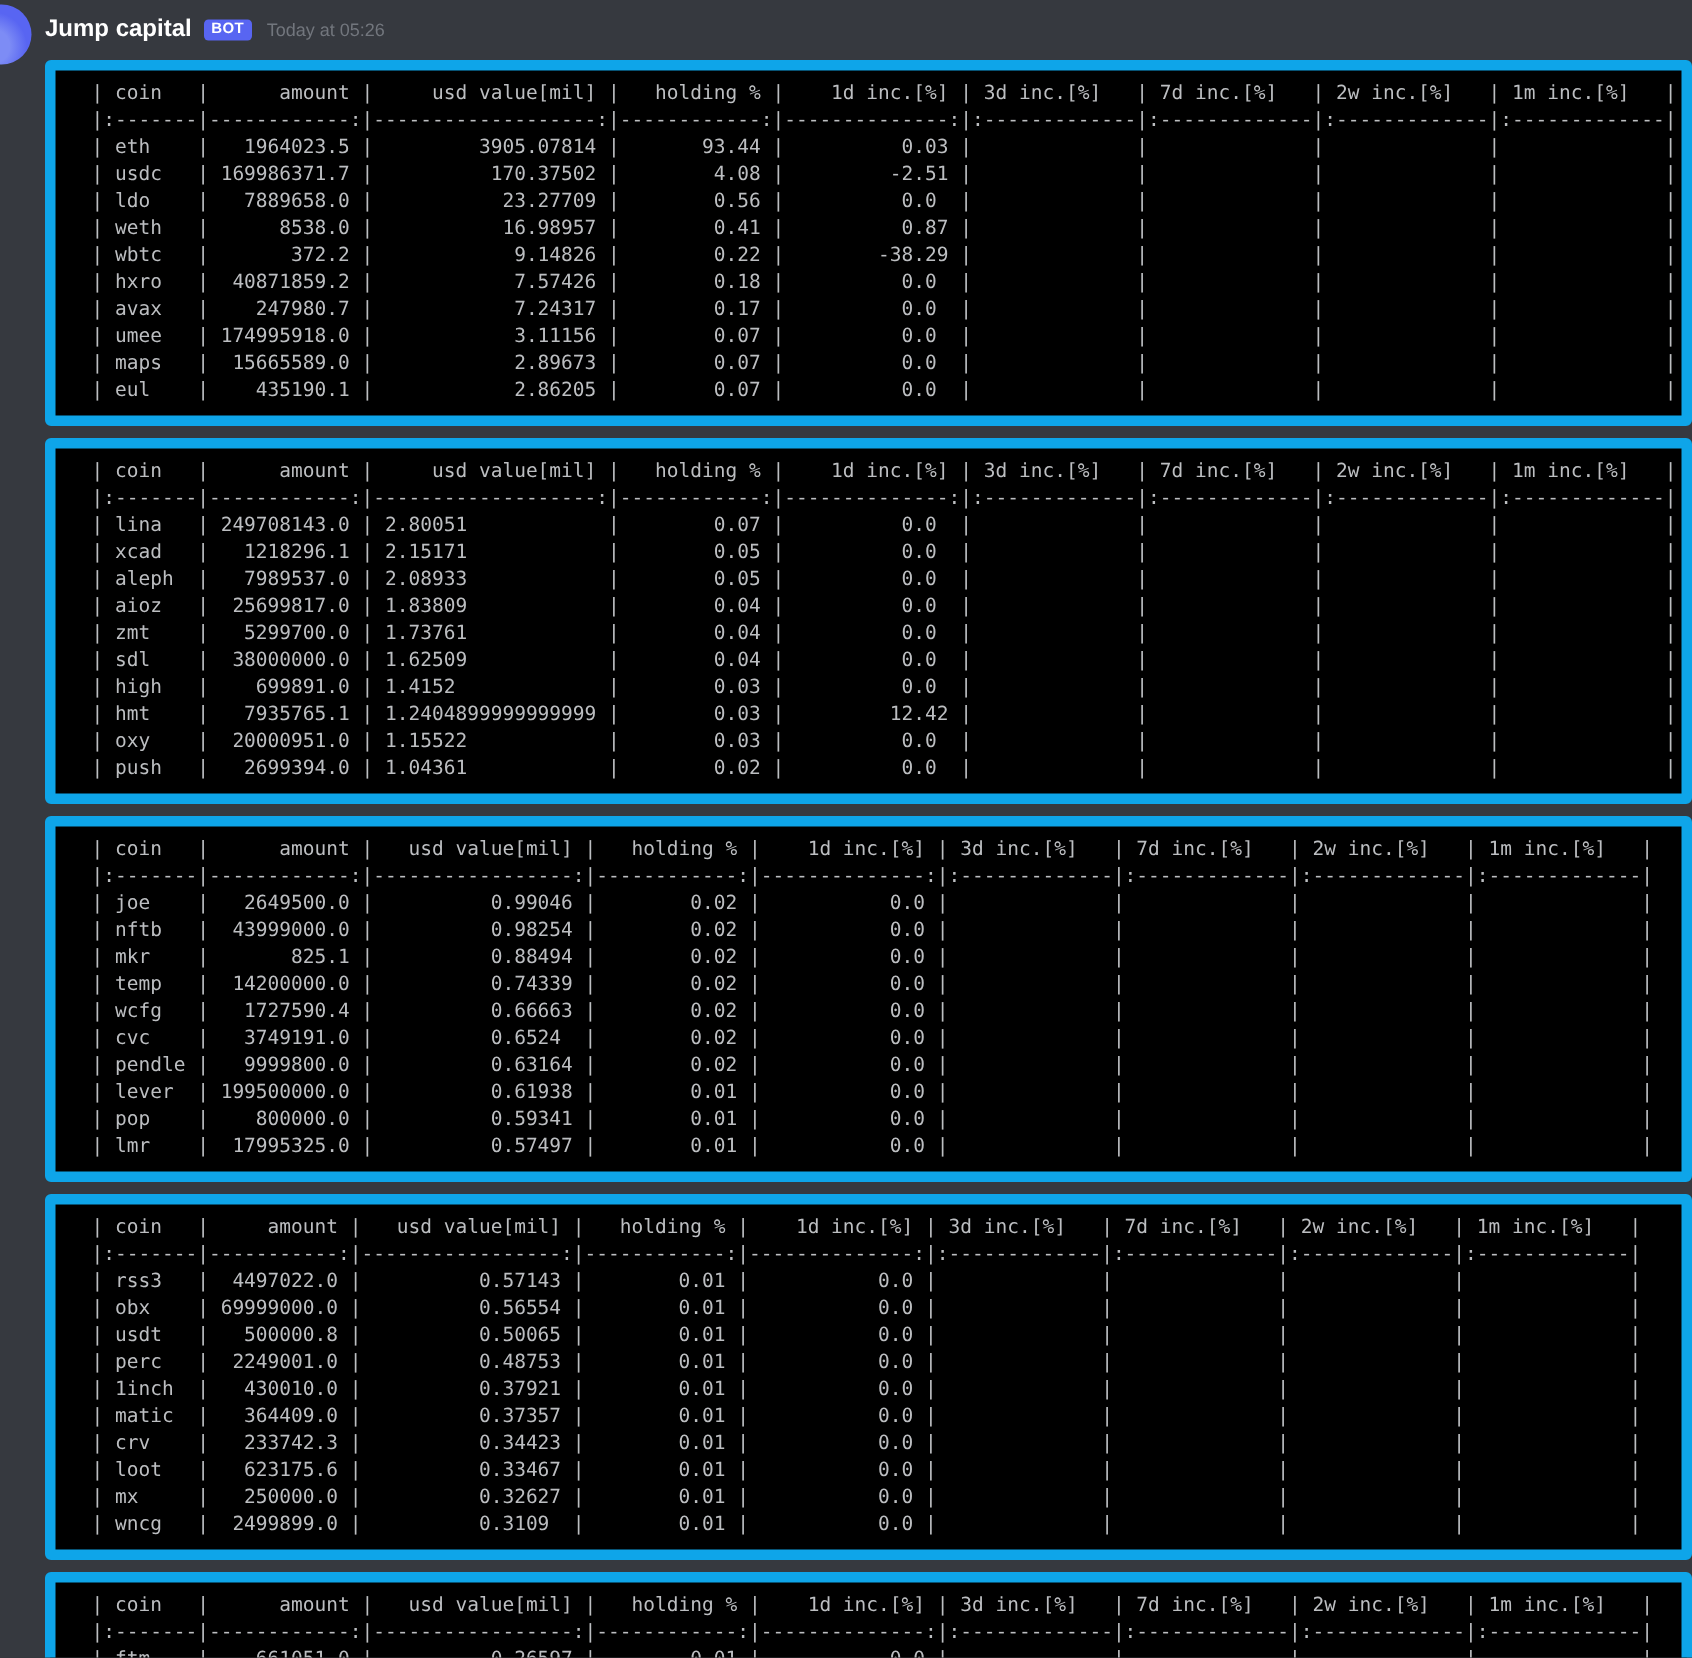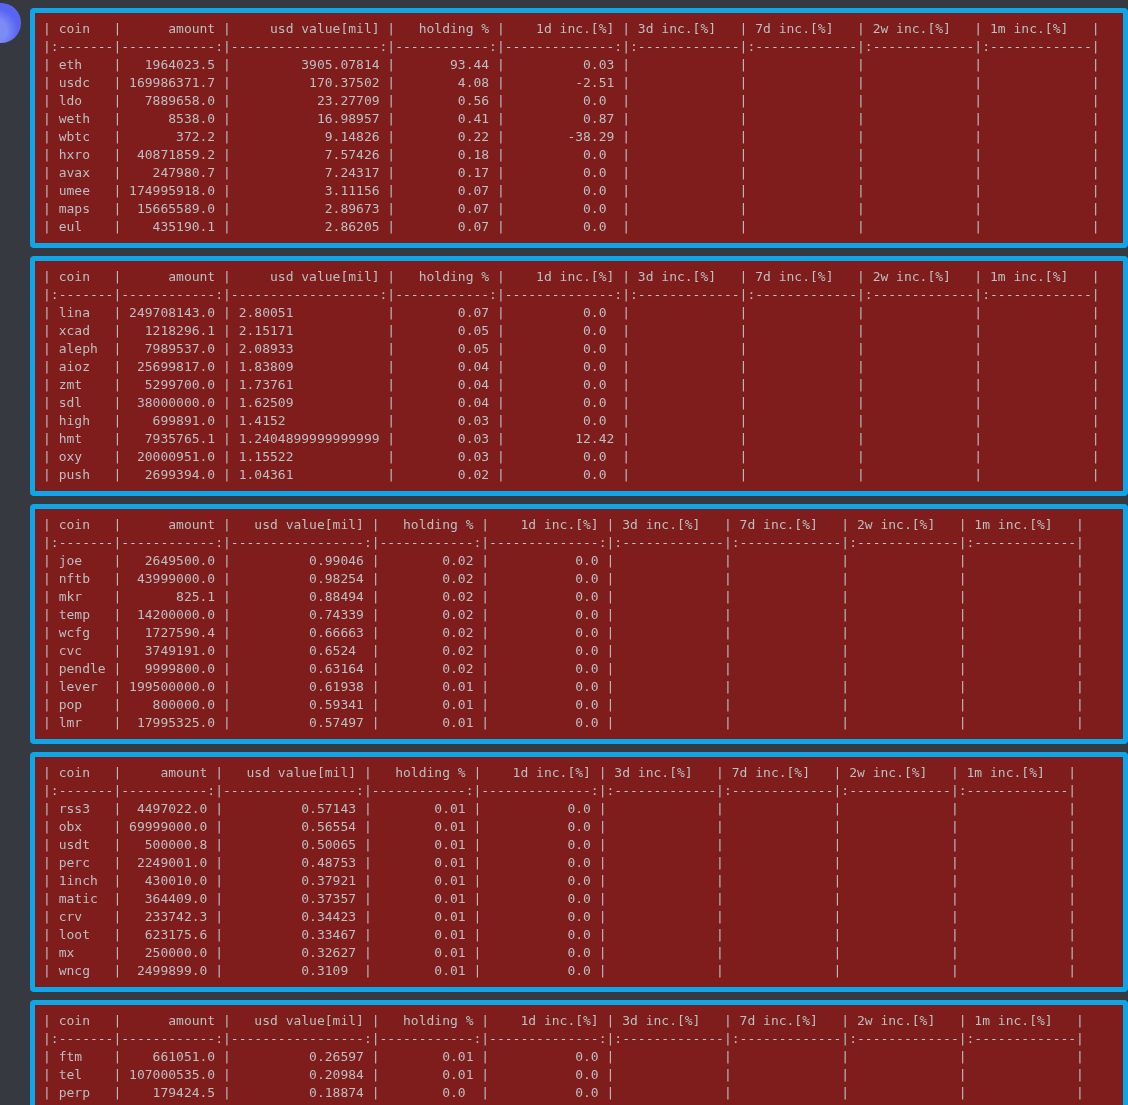--- a/index.html
+++ b/index.html
@@ -19,39 +19,44 @@
   .msg-header { height: 24px; display: flex; align-items: center; gap: 8px; margin-bottom: 8px; }
   .username { color: #ffffff; font-size: 16px; font-weight: bold; cursor: pointer; }
   .bot-badge {
     background: #5865f2; color: #ffffff;
     font-size: 10px; font-weight: bold;
     padding: 1px 5px 2px 5px; border-radius: 3px;
     letter-spacing: 0.3px;
   }
   .timestamp { color: #72767d; font-size: 12px; margin-left: 2px; }
   .codeblock {
-    background: #7f1d1d;
-    border: 5px solid #0ea5e9;
+    background: #000000;
+    border: 7px solid #0ea5e9;
     border-radius: 4px;
-    padding: 7px 8px;
+    padding: 7px 24px;
     margin-bottom: 8px;
     font-family: "DejaVu Sans Mono", "Liberation Mono", monospace;
     font-size: 13px;
     line-height: 18px;
     color: #bcbec1;
     white-space: pre;
     overflow: hidden;
   }
 </style>
 </head>
 <body>
 
 <div class="chat">
   <div class="avatar"></div>
   <div class="message">
+    <div class="msg-header">
+      <span class="username">Jump capital</span>
+      <span class="bot-badge">BOT</span>
+      <span class="timestamp">Today at 05:26</span>
+    </div>
     <div id="tables">
         <pre class="codeblock">| coin   |      amount |     usd value[mil] |   holding % |    1d inc.[%] | 3d inc.[%]   | 7d inc.[%]   | 2w inc.[%]   | 1m inc.[%]   |
 |:-------|------------:|-------------------:|------------:|--------------:|:-------------|:-------------|:-------------|:-------------|
 | eth    |   1964023.5 |         3905.07814 |       93.44 |          0.03 |              |              |              |              |
 | usdc   | 169986371.7 |          170.37502 |        4.08 |         -2.51 |              |              |              |              |
 | ldo    |   7889658.0 |           23.27709 |        0.56 |          0.0  |              |              |              |              |
 | weth   |      8538.0 |           16.98957 |        0.41 |          0.87 |              |              |              |              |
 | wbtc   |       372.2 |            9.14826 |        0.22 |        -38.29 |              |              |              |              |
 | hxro   |  40871859.2 |            7.57426 |        0.18 |          0.0  |              |              |              |              |
 | avax   |    247980.7 |            7.24317 |        0.17 |          0.0  |              |              |              |              |

